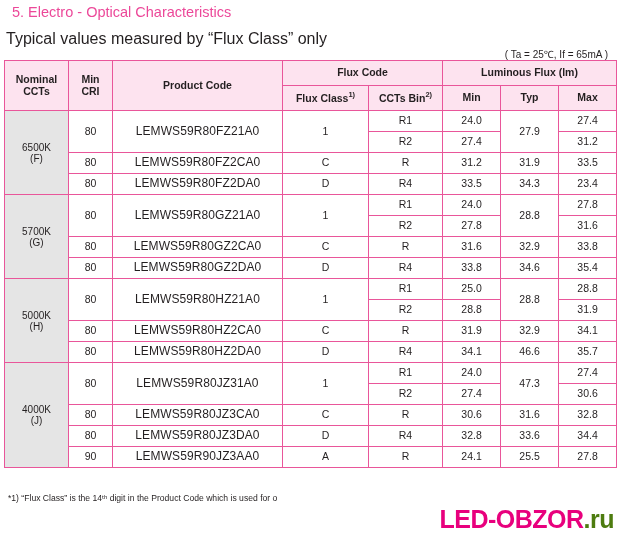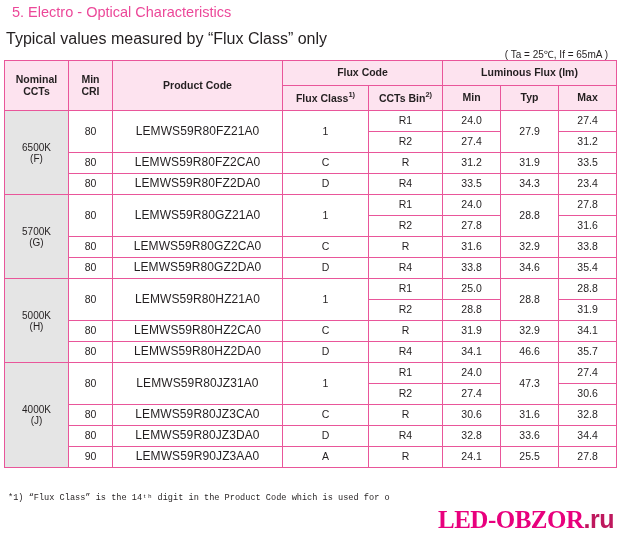--- a/index.html
+++ b/index.html
@@ -79,34 +79,33 @@
   }
   tbody tr { height: 21px; }
   sup { font-size: 7.5px; vertical-align: super; }
   .footnotes {
     position: absolute;
     left: 8px;
     top: 492px;
     font-size: 8.6px;
     color: #231f20;
     line-height: 1.55;
-    font-family: Liberation Mono, monospace;
   }
   .footnotes div { white-space: nowrap; }
   .watermark {
     position: absolute;
     right: 6px;
     bottom: 2px;
     font-size: 25px;
     font-weight: bold;
     font-family: "Liberation Sans", sans-serif;
     letter-spacing: -0.5px;
   }
-  .watermark .wm-main { color: #e8007d; font-family: Liberation Serif, serif; }
-  .watermark .wm-ru { color: #be185d; font-weight: bold; }
+  .watermark .wm-main { color: #e8007d; }
+  .watermark .wm-ru { color: #4d7c0f; font-weight: bold; }
   .col-cct { width: 64px; }
   .col-cri { width: 44px; }
   .col-code { width: 170px; }
   .col-class { width: 86px; }
   .col-bin { width: 74px; }
   .col-min { width: 58px; }
   .col-typ { width: 58px; }
   .col-max { width: 58px; }
 </style>
 </head>

